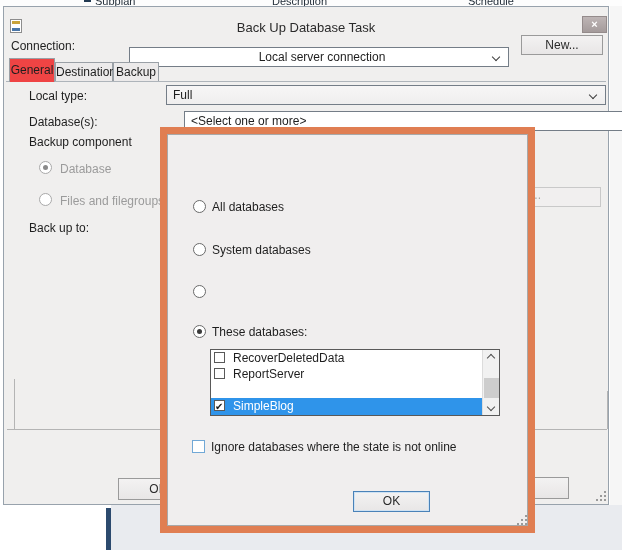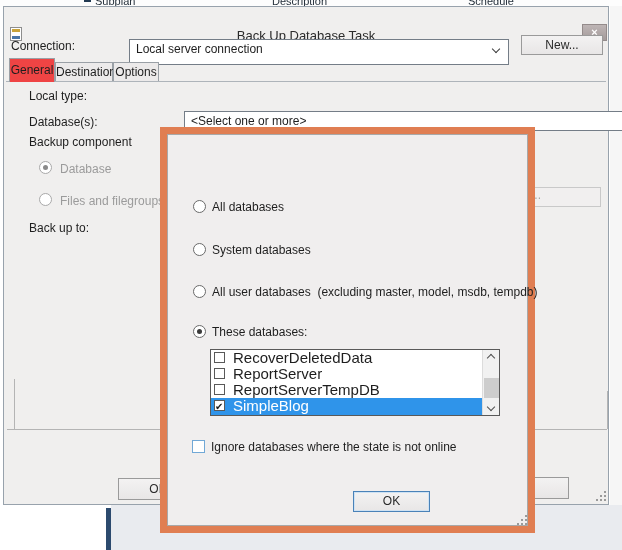--- a/index.html
+++ b/index.html
@@ -11,21 +11,21 @@
   .top-strip { position:absolute; left:0; top:0; width:622px; height:7px; background:#fdfdfd; overflow:hidden; }
   .top-strip span { position:absolute; top:-5px; font-size:11px; color:#25303b; }
   .subplan-bullet { position:absolute; left:84px; top:-2px; width:7px; height:7px; background:#223a52; }
   .right-strip { position:absolute; left:610px; top:6px; width:12px; height:499px; background:#f6f6f6; }
   .right-strip .blue-line { position:absolute; left:0; top:106px; width:12px; height:2px; background:#bcd9ea; }
   .bottom-right { position:absolute; left:111px; top:505px; width:511px; height:45px; background:#e9ebef; }
   .blue-bar { position:absolute; left:106px; top:508px; width:5px; height:42px; background:#2c4a6e; }
 
   
   .dialog { position:absolute; left:3px; top:6px; width:606px; height:499px; background:#f0efee; border:1px solid #98a2ac; }
-  .titlebar { position:absolute; left:0; top:16px; width:100%; height:26px;padding-left:40px; }
+  .titlebar { position:absolute; left:0; top:8px; width:100%; height:26px;padding-left:40px; }
   .title { position:absolute; left:0; top:5px; width:100%; text-align:center; font-size:13px; color:#2b2b2b; }
   .task-icon { position:absolute; left:6px; top:4px; width:12px; height:14px; background:#fff; border:1px solid #8d8d8d; }
   .task-icon i { position:absolute; left:1px; top:1px; width:8px; height:3px; background:#c9a33a; }
   .task-icon b { position:absolute; left:1px; bottom:1px; width:8px; height:3px; background:#4a76a8; }
   .close-btn { position:absolute; top:1px; right:1px; width:25px; height:17px; background:linear-gradient(#beb5b5,#a49b9b); border:1px solid #948b8b; color:#fff; font-size:11px; font-weight:bold; text-align:center; line-height:15px; cursor:default; }
 
   .lbl { position:absolute; font-size:12px; color:#1e1e1e; white-space:nowrap; }
   .lbl.dim { color:#9b9b9b; }
 
   .combo { position:absolute; border:1px solid #747d87; background:#fff; font-size:12px; color:#1e1e1e; line-height:18px; padding-left:6px; white-space:nowrap; overflow:hidden; }
@@ -61,21 +61,21 @@
   .grip i { position:absolute; width:2px; height:2px; background:#9a9a9a; }
   .grip i:nth-child(1){ right:0; bottom:0; } .grip i:nth-child(2){ right:4px; bottom:0; } .grip i:nth-child(3){ right:8px; bottom:0; }
   .grip i:nth-child(4){ right:0; bottom:4px; } .grip i:nth-child(5){ right:4px; bottom:4px; } .grip i:nth-child(6){ right:0; bottom:8px; }
 
   
   .popup { position:absolute; left:160px; top:127px; width:375px; height:406px; border:7px solid #e07e52; background:#f0eeee; box-shadow:inset 0 0 0 1px #a8a8a8; z-index:10; }
   .popup .lbl { font-size:12px; }
   .opt-label { white-space:pre; }
 
   .dblist { position:absolute; left:43px; top:215px; width:290px; height:67px; background:#fff; border:1px solid #595959; }
-  .dbrow { position:absolute; left:0; width:272px; height:16px; font-size:15px; color:#1e1e1e; line-height:16px;text-align:center; }
+  .dbrow { position:absolute; left:0; width:272px; height:16px; font-size:12px; color:#1e1e1e; line-height:16px;text-align:center; }
   .dbrow.hl { background:#2f94ea; color:#fff; }
   .dbrow .cbx { left:3px; top:2px; width:11px; height:11px; }
   .dbrow .cbx.checked::after { font-size:10px; left:0; top:-2px; }
   .dbrow .nm { position:absolute; left:22px; top:0; }
   .sbar { position:absolute; right:0; top:0; width:17px; height:65px; background:#f1f1f1; border-left:1px solid #dcdcdc; }
   .sbar .arr { position:absolute; left:5px; width:6px; height:6px; border-right:1.3px solid #505050; border-bottom:1.3px solid #505050; }
   .sbar .arr.up { top:5px; transform:rotate(-135deg); }
   .sbar .arr.dn { bottom:5px; transform:rotate(45deg); }
   .sbar .thumb { position:absolute; left:1px; top:28px; width:15px; height:20px; background:#cdcdcd; }
 </style>
@@ -100,32 +100,36 @@
     <div class="titlebar">
       <span class="task-icon">
           <i></i>
           <b></b>
         </span>
       <div class="title">Back Up Database Task</div>
       <div class="close-btn">×</div>
     </div>
 
     <span class="lbl" style="left:7px; top:32px;">Connection:</span>
-    <div class="combo" style="left:125px; top:32px; width:380px; height:26px;">
+    <div class="combo" style="left:125px; top:40px; width:380px; height:20px;text-align:center;">
       <span>Local server connection</span>
       <i class="chev"></i>
     </div>
     <div class="btn" style="left:517px; top:28px; width:82px; height:20px; line-height:18px;">New...</div>
 
     <div class="tabline"></div>
     <div class="tab active" style="left:5px;   width:46px;">General</div>
     <div class="tab" style="left:51px;  width:58px;">Destination</div>
-    <div class="tab" style="left:109px; width:46px;">Options</div>
+    <div class="tab" style="left:109px; width:46px;">Backup</div>
 
     <span class="lbl" style="left:25px; top:82px;">Local type:</span>
+    <div class="combo gray" style="left:162px; top:78px; width:440px; height:20px;">
+      <span>Full</span>
+      <i class="chev"></i>
+    </div>
 
     <span class="lbl" style="left:25px; top:108px;">Database(s):</span>
     <div class="combo" style="left:180px; top:104px; width:492px; height:20px;">
       <span>&lt;Select one or more&gt;</span>
       <span class="drop-btn">
           <i class="tri"></i>
         </span>
     </div>
 
     <span class="lbl" style="left:25px; top:128px;text-align:center;">Backup component</span>
@@ -154,38 +158,33 @@
 
   <div class="popup">
 
     <span class="radio" style="left:26px; top:66px;"></span>
     <span class="lbl opt-label" style="left:45px; top:66px;">All databases</span>
 
     <span class="radio" style="left:26px; top:109px;"></span>
     <span class="lbl opt-label" style="left:45px; top:109px;">System databases</span>
 
     <span class="radio" style="left:26px; top:151px;"></span>
-    <span class="lbl opt-label" style="left:45px; top:151px;">All user databases  (excluding master, model, msdb, tempdb)</span>
 
     <span class="radio sel" style="left:26px; top:191px;"></span>
     <span class="lbl opt-label" style="left:45px; top:191px;">These databases:</span>
 
     <div class="dblist">
       <div class="dbrow" style="top:0;">
         <span class="cbx"></span>
         <span class="nm">RecoverDeletedData</span>
       </div>
       <div class="dbrow" style="top:16px;">
         <span class="cbx"></span>
         <span class="nm">ReportServer</span>
       </div>
-      <div class="dbrow" style="top:32px;">
-        <span class="cbx"></span>
-        <span class="nm">ReportServerTempDB</span>
-      </div>
       <div class="dbrow hl" style="top:48px; height:17px;">
         <span class="cbx checked"></span>
         <span class="nm">SimpleBlog</span>
       </div>
       <div class="sbar">
         <i class="arr up"></i>
         <i class="thumb"></i>
         <i class="arr dn"></i>
       </div>
     </div>

